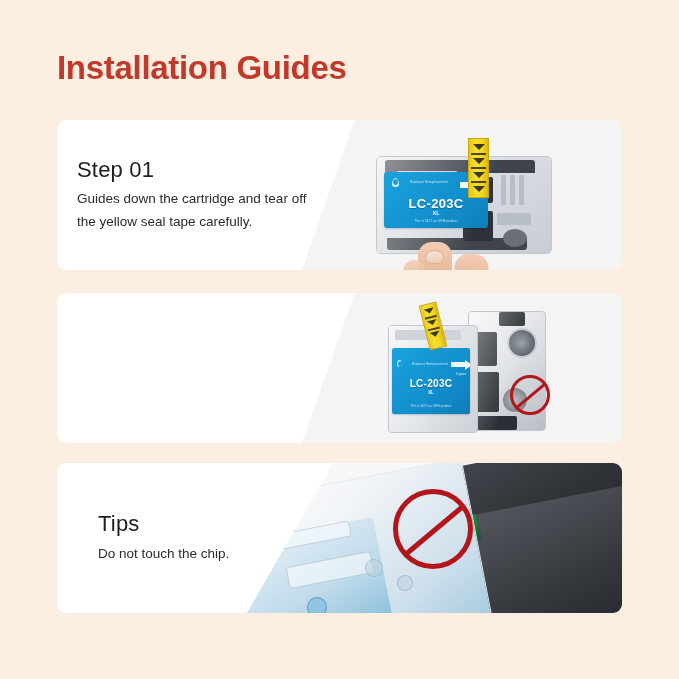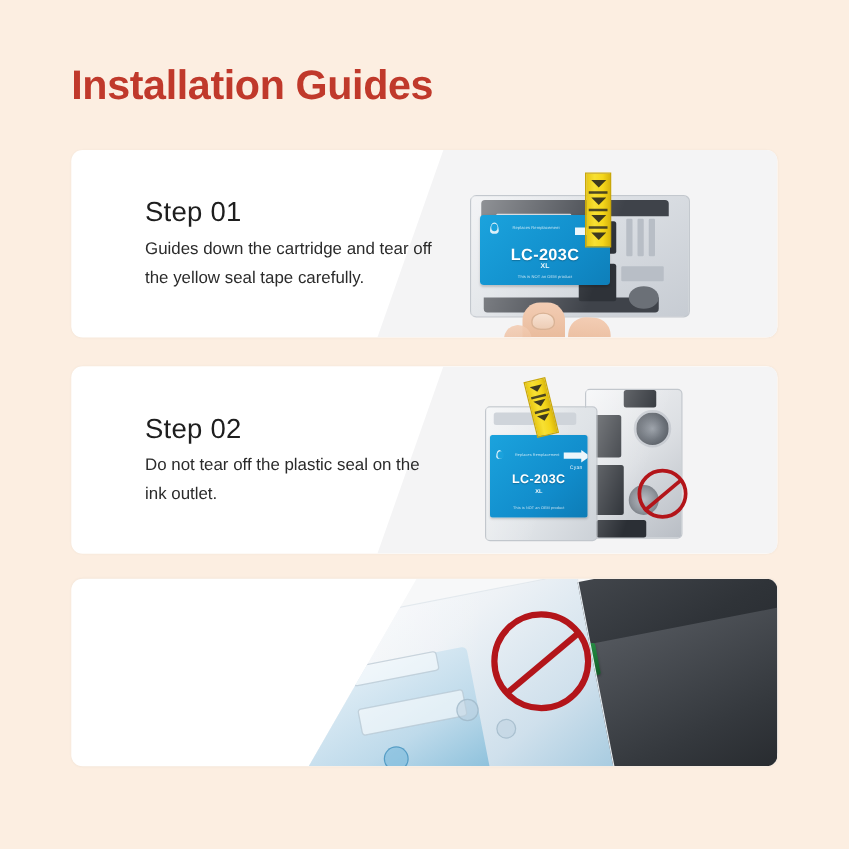--- a/index.html
+++ b/index.html
@@ -50,21 +50,21 @@
   .card-2 { top: 293px; }
   .card-3 { top: 463px; }
 
   
   .card-text {
     position: absolute;
     left: 0; top: 0;
     width: 300px;
     height: 100%;
     z-index: 5;
-    padding-left: 59px;
+    padding-left: 20px;
     display: flex;
     flex-direction: column;
     justify-content: center;
   }
   .card-3 .card-text { padding-left: 41px; }
 
   .step-title {
     font-size: 22px;
     color: #1e1e1e;
     font-weight: 400;
@@ -445,24 +445,20 @@
             <div class="finger" style="left:0px;top:26px;width:22px;height:38px;transform:rotate(-6deg);opacity:.9;"></div>
           </div>
 
         </div>
       </div>
     </div>
   </div>
 
   <div class="card card-2">
 
-    <div class="card-text">
-      <div class="step-title">Step 02</div>
-      <div class="step-desc">Do not tear off the plastic seal on the ink outlet.</div>
-    </div>
 
     <div class="card-media">
       <div class="media-inner">
 
         <div class="cart-wrap c2-cart">
 
           <div class="c2-right">
             <div class="c2-blk" style="left:4px;top:20px;width:24px;height:34px;"></div>
             <div class="c2-blk" style="left:4px;top:60px;width:26px;height:40px;"></div>
             <div class="c2-blk" style="left:30px;top:0px;width:26px;height:14px;"></div>
@@ -498,20 +494,24 @@
 
           <div class="no-sign c2-no"></div>
 
         </div>
       </div>
     </div>
   </div>
 
   <div class="card card-3">
 
+    <div class="card-text">
+      <div class="step-title">Tips</div>
+      <div class="step-desc">Do not touch the chip.</div>
+    </div>
 
     <div class="card-media">
       <div class="media-inner">
         <div class="c3-scene">
 
           <div class="c3-dark"></div>
           <div class="c3-dark2"></div>
 
           <div class="c3-chip">
             <div class="c3-chip-pad" style="left:6px;top:4px;width:10px;height:16px;"></div>

